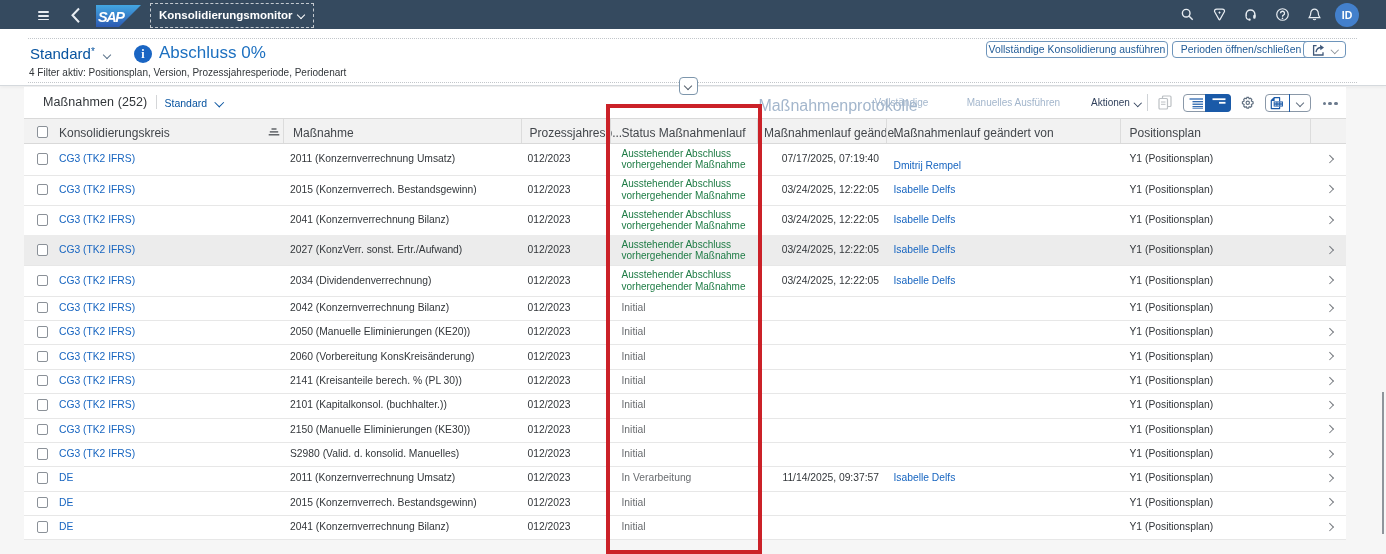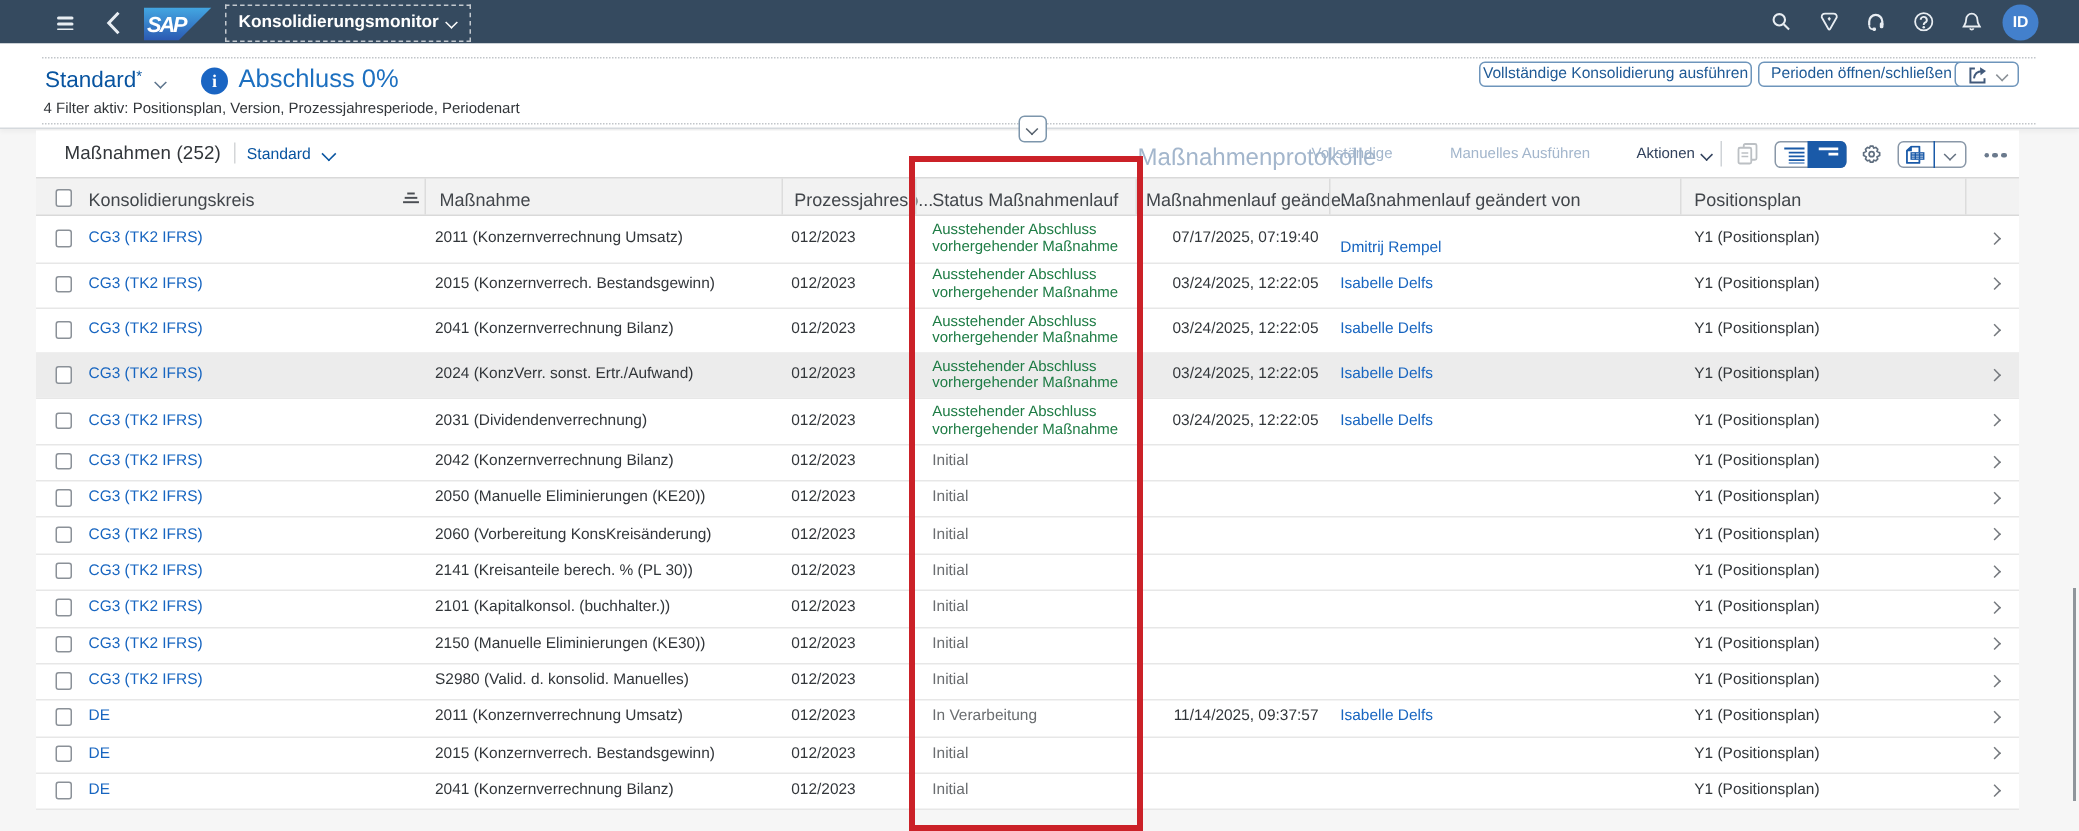--- a/index.html
+++ b/index.html
@@ -184,31 +184,31 @@
 <div class="cell" style="left:527.5px;top:214.0px">012/2023</div>
 <div class="cell" style="left:621.5px;top:208.5px;font-size:10px;line-height:11.5px;color:#1e7c45">Ausstehender Abschluss<br>vorhergehender Maßnahme</div>
 <div class="cell" style="left:759px;top:214.0px;width:120px;text-align:right">03/24/2025, 12:22:05</div>
 <div class="cell lnk" style="left:893.5px;top:214.0px">Isabelle Delfs</div>
 <div class="cell" style="left:1129.5px;top:214.0px">Y1 (Positionsplan)</div>
 <div class="abs" style="left:1327px;top:216.7px;width:5.5px;height:5.5px;border-top:1.5px solid #75797e;border-right:1.5px solid #75797e;transform:rotate(45deg)"></div>
 <div class="abs" style="left:24px;top:235.1px;width:1322px;height:30.3px;background:#ececec"></div>
 <div class="abs" style="left:24px;top:265.4px;width:1322px;height:1px;background:#e7e7e7"></div>
 <div class="cb" style="left:36.5px;top:244.3px"></div>
 <div class="cell lnk" style="left:59px;top:244.3px">CG3 (TK2 IFRS)</div>
-<div class="cell" style="left:290px;top:244.3px">2024 (KonzVerr. sonst. Ertr./Aufwand)</div>
+<div class="cell" style="left:290px;top:244.3px">2027 (KonzVerr. sonst. Ertr./Aufwand)</div>
 <div class="cell" style="left:527.5px;top:244.3px">012/2023</div>
 <div class="cell" style="left:621.5px;top:238.8px;font-size:10px;line-height:11.5px;color:#1e7c45">Ausstehender Abschluss<br>vorhergehender Maßnahme</div>
 <div class="cell" style="left:759px;top:244.3px;width:120px;text-align:right">03/24/2025, 12:22:05</div>
 <div class="cell lnk" style="left:893.5px;top:244.3px">Isabelle Delfs</div>
 <div class="cell" style="left:1129.5px;top:244.3px">Y1 (Positionsplan)</div>
 <div class="abs" style="left:1327px;top:247.0px;width:5.5px;height:5.5px;border-top:1.5px solid #75797e;border-right:1.5px solid #75797e;transform:rotate(45deg)"></div>
 <div class="abs" style="left:24px;top:295.7px;width:1322px;height:1px;background:#e7e7e7"></div>
 <div class="cb" style="left:36.5px;top:274.6px"></div>
 <div class="cell lnk" style="left:59px;top:274.6px">CG3 (TK2 IFRS)</div>
-<div class="cell" style="left:290px;top:274.6px">2031 (Dividendenverrechnung)</div>
+<div class="cell" style="left:290px;top:274.6px">2034 (Dividendenverrechnung)</div>
 <div class="cell" style="left:527.5px;top:274.6px">012/2023</div>
 <div class="cell" style="left:621.5px;top:269.1px;font-size:10px;line-height:11.5px;color:#1e7c45">Ausstehender Abschluss<br>vorhergehender Maßnahme</div>
 <div class="cell" style="left:759px;top:274.6px;width:120px;text-align:right">03/24/2025, 12:22:05</div>
 <div class="cell lnk" style="left:893.5px;top:274.6px">Isabelle Delfs</div>
 <div class="cell" style="left:1129.5px;top:274.6px">Y1 (Positionsplan)</div>
 <div class="abs" style="left:1327px;top:277.2px;width:5.5px;height:5.5px;border-top:1.5px solid #75797e;border-right:1.5px solid #75797e;transform:rotate(45deg)"></div>
 <div class="abs" style="left:24px;top:320.1px;width:1322px;height:1px;background:#e7e7e7"></div>
 <div class="cb" style="left:36.5px;top:301.9px"></div>
 <div class="cell lnk" style="left:59px;top:301.9px">CG3 (TK2 IFRS)</div>
 <div class="cell" style="left:290px;top:301.9px">2042 (Konzernverrechnung Bilanz)</div>

